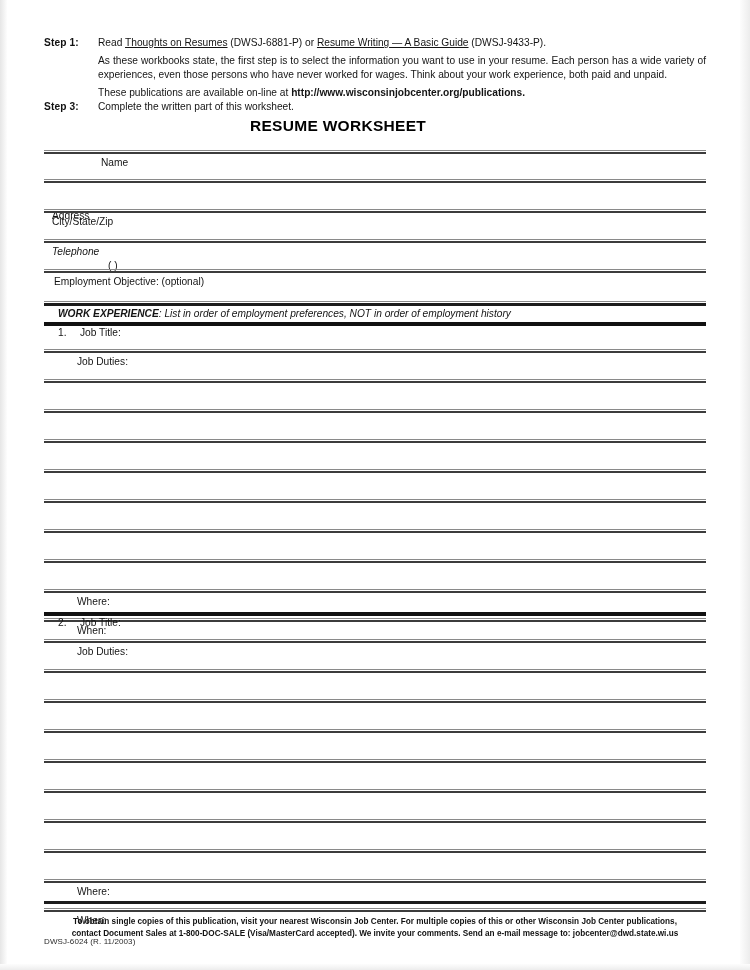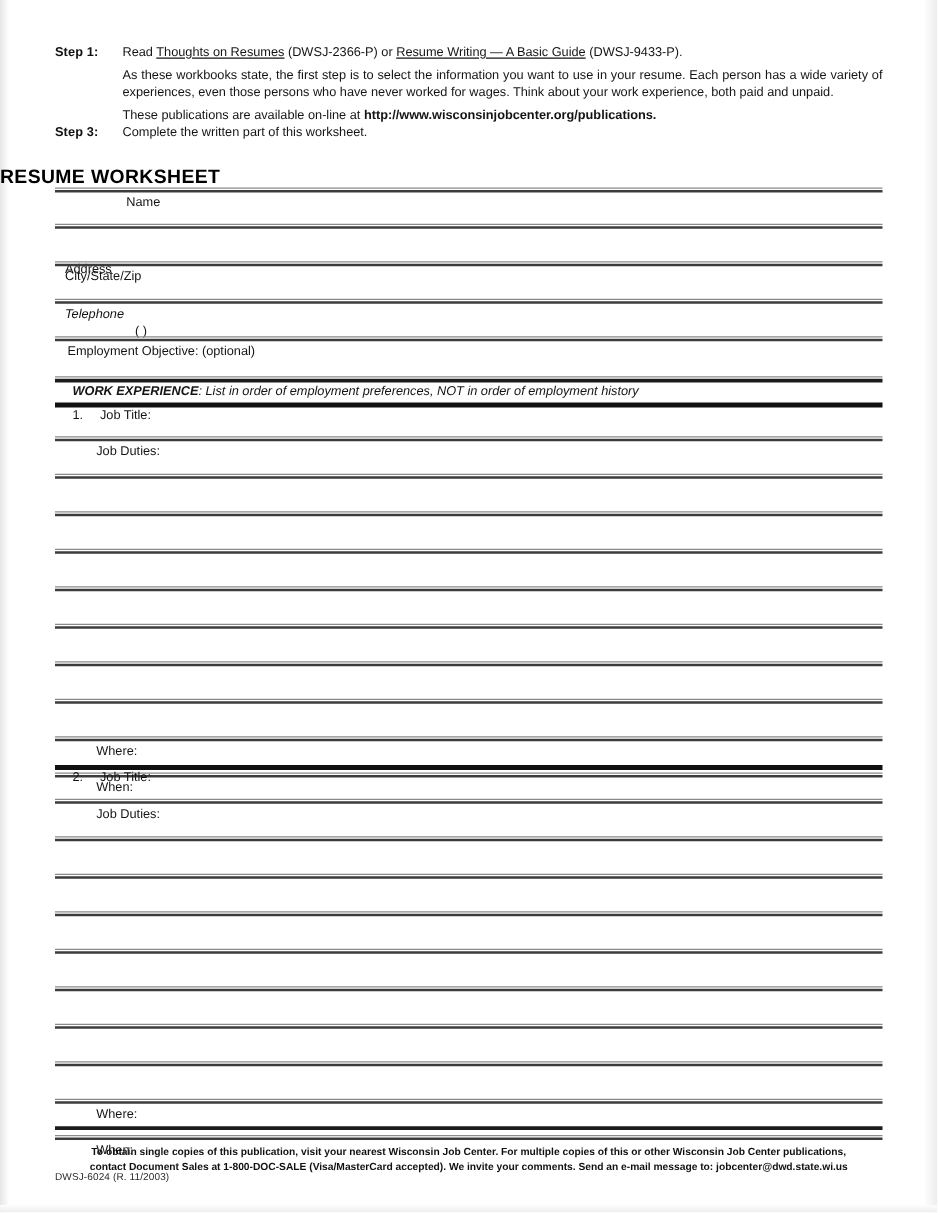--- a/index.html
+++ b/index.html
@@ -70,23 +70,23 @@
     text-align: justify;
   }
   .u { text-decoration: underline; }
   .b { font-weight: bold; }
   .p-gap { margin-top: 3.5px; }
 
   
   .doc-title {
     position: absolute;
     left: 0;
-    top: 133px;
+    top: 117px;
     width: 676px;
-    text-align: left;
+    text-align: center;
     font-size: 15.5px;
     font-weight: bold;
     letter-spacing: 0.3px;
     color: #000;
   }
 
   
   .rule {
     position: absolute;
     left: 44px;
@@ -140,21 +140,21 @@
 
 <div id="page">
 
   <div class="scan-edge-left"></div>
   <div class="scan-edge-right"></div>
   <div class="scan-edge-bottom"></div>
 
   <div class="steps" id="steps-container">
       <div class="step-row">
         <div class="step-label">Step 1:</div>
-        <div class="step-body"><span>Read </span><span class="u">Thoughts on Resumes</span><span> (DWSJ-2366-P) or </span><span class="u">Resume Writing — A Basic Guide</span><span> (DWSJ-9433-P).</span></div>
+        <div class="step-body"><span>Read </span><span class="u">Thoughts on Resumes</span><span> (DWSJ-6881-P) or </span><span class="u">Resume Writing — A Basic Guide</span><span> (DWSJ-9433-P).</span></div>
       </div>
       <div class="step-row p-gap">
         <div class="step-label"></div>
         <div class="step-body justified"><span>As these workbooks state, the first step is to select the information you want to use in your resume. Each person has a wide variety of experiences, even those persons who have never worked for wages. Think about your work experience, both paid and unpaid.</span></div>
       </div>
       <div class="step-row p-gap">
         <div class="step-label"></div>
         <div class="step-body"><span>These publications are available on-line at </span><span class="b">http://www.wisconsinjobcenter.org/publications.</span></div>
       </div>
       <div class="step-row">

